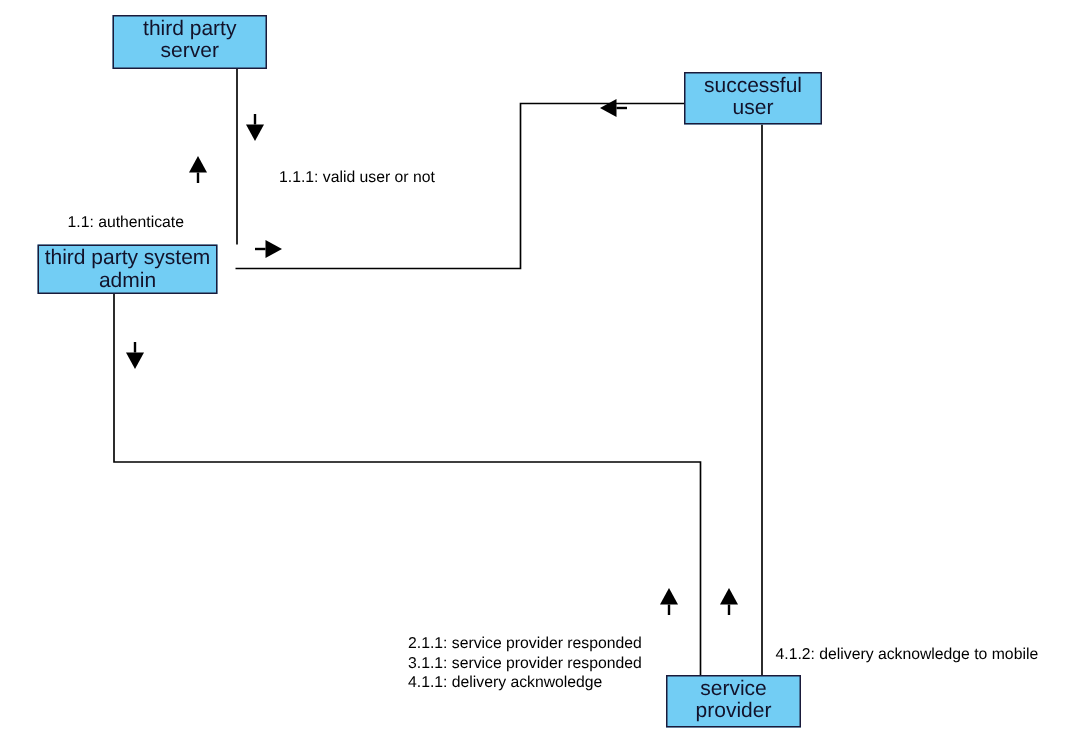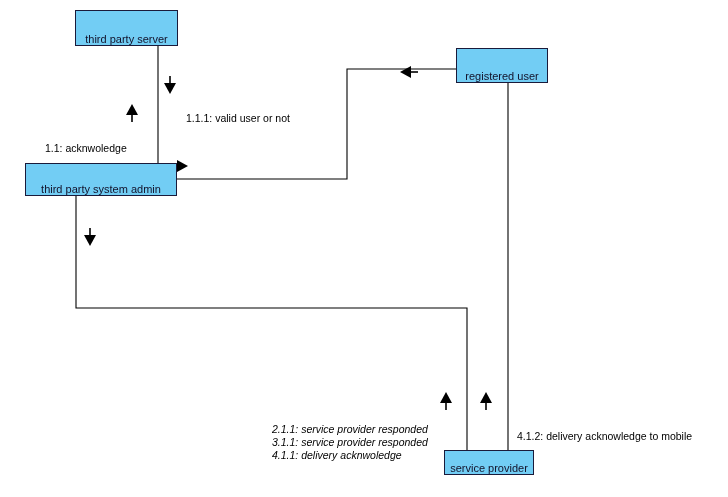--- a/index.html
+++ b/index.html
@@ -24,24 +24,24 @@
     top: 0;
     width: 728px;
     height: 497px;
   }
   .node {
     position: absolute;
     box-sizing: border-box;
     background: #72cdf4;
     border: 1px solid #1a1a3a;
     display: flex;
-    align-items: flex-end;
+    align-items: flex-start;
     justify-content: center;
     color: #12122a;
-    font-size: 11px;
+    font-size: 14px;
     font-family: "Liberation Sans", sans-serif;
     line-height: 1.1;
     text-align: center;
     z-index: 3;
   }
   .msg-label {
     position: absolute;
     font-family: "Liberation Sans", sans-serif;
     font-size: 10.5px;
     color: #000000;
@@ -88,29 +88,29 @@
       <g>
         <line x1="486" y1="410" x2="486" y2="403" stroke="#000000" stroke-width="1.6"></line>
         <polygon points="480,403 492,403 486,392" fill="#000000"></polygon>
       </g>
     </svg>
 
   <div class="node" style="left: 75px; top: 10px; width: 103px; height: 36px; background: rgb(114, 205, 244); border-color: rgb(26, 26, 58);">
     <span>third party server</span>
   </div>
   <div class="node" style="left: 456px; top: 48px; width: 92px; height: 35px; background: rgb(114, 205, 244); border-color: rgb(26, 26, 58);">
-    <span>registered user</span>
+    <span>successful user</span>
   </div>
-  <div class="node" style="left: 25px; top: 163px; width: 152px; height: 33px; background: rgb(114, 205, 244); border-color: rgb(26, 26, 58);">
+  <div class="node" style="left: 25px; top: 163px; width: 120px; height: 33px; background: rgb(114, 205, 244); border-color: rgb(26, 26, 58);">
     <span>third party system admin</span>
   </div>
-  <div class="node" style="left: 444px; top: 450px; width: 90px; height: 25px; background: rgb(114, 205, 244); border-color: rgb(26, 26, 58);">
+  <div class="node" style="left: 444px; top: 450px; width: 90px; height: 35px; background: rgb(114, 205, 244); border-color: rgb(26, 26, 58);">
     <span>service provider</span>
   </div>
 
-  <div class="msg-label" style="left: 45px; top: 108px; color: rgb(0, 0, 0);">1.1: acknwoledge</div>
+  <div class="msg-label" style="left: 45px; top: 108px; color: rgb(0, 0, 0);">1.1: authenticate</div>
   <div class="msg-label" style="left: 186px; top: 78px; color: rgb(0, 0, 0);">1.1.1: valid user or not</div>
-  <div class="msg-label" style="left: 272px; top: 389px; color: rgb(0, 0, 0); font-style: italic;">2.1.1: service provider responded
+  <div class="msg-label" style="left: 272px; top: 389px; color: rgb(0, 0, 0);">2.1.1: service provider responded
 3.1.1: service provider responded
 4.1.1: delivery acknwoledge</div>
   <div class="msg-label" style="left: 517px; top: 396px; color: rgb(0, 0, 0);">4.1.2: delivery acknowledge to mobile</div>
 
 </div>
 
 </body></html>

